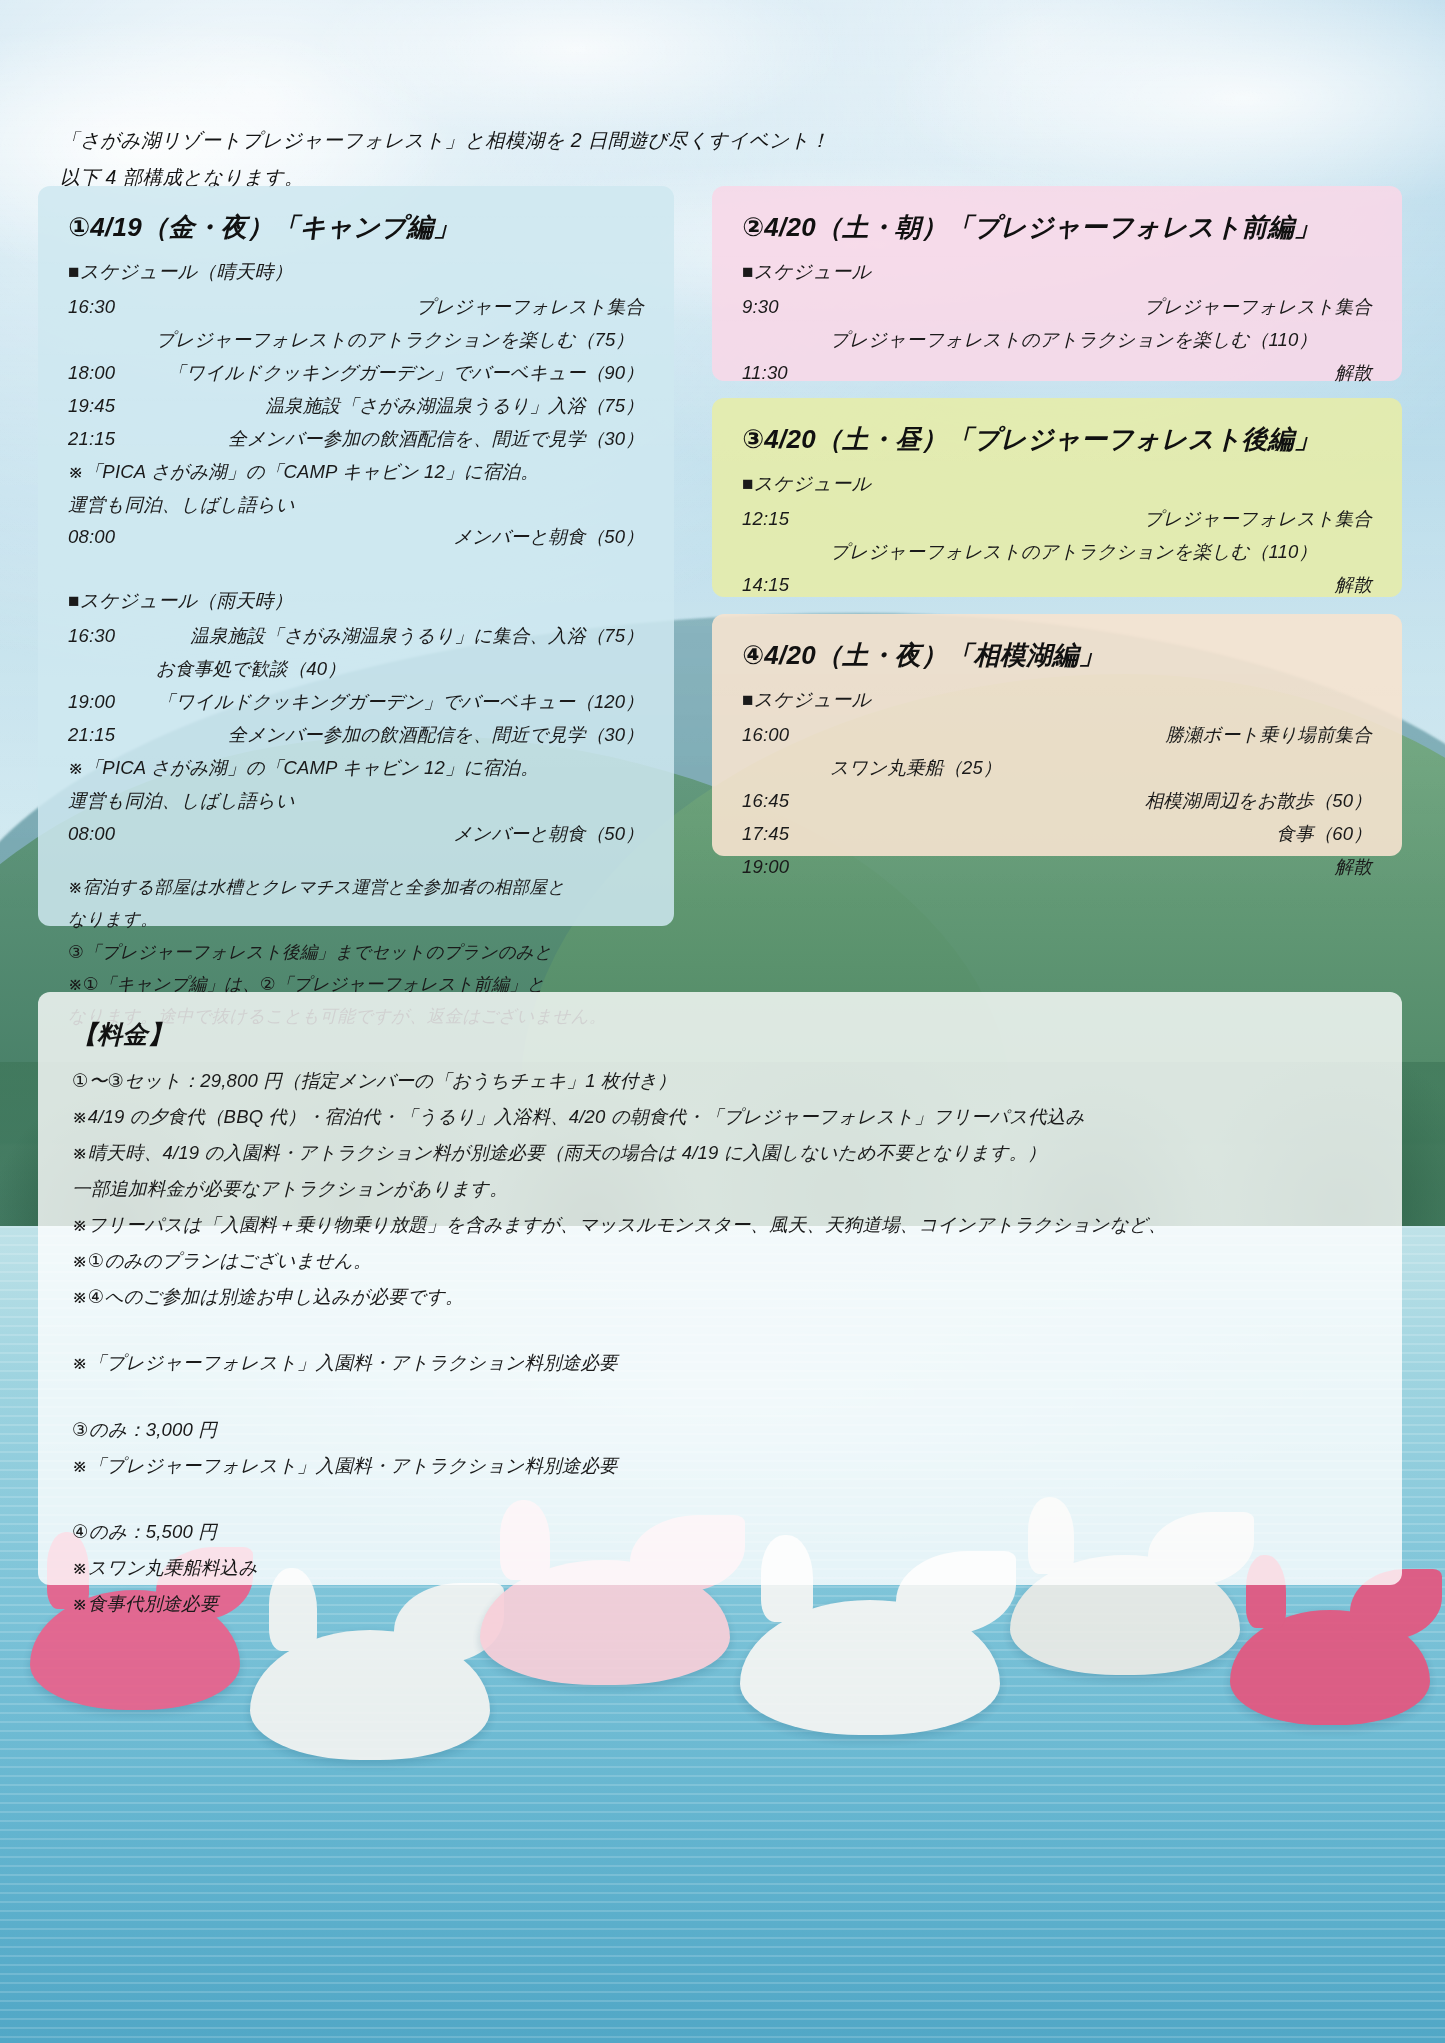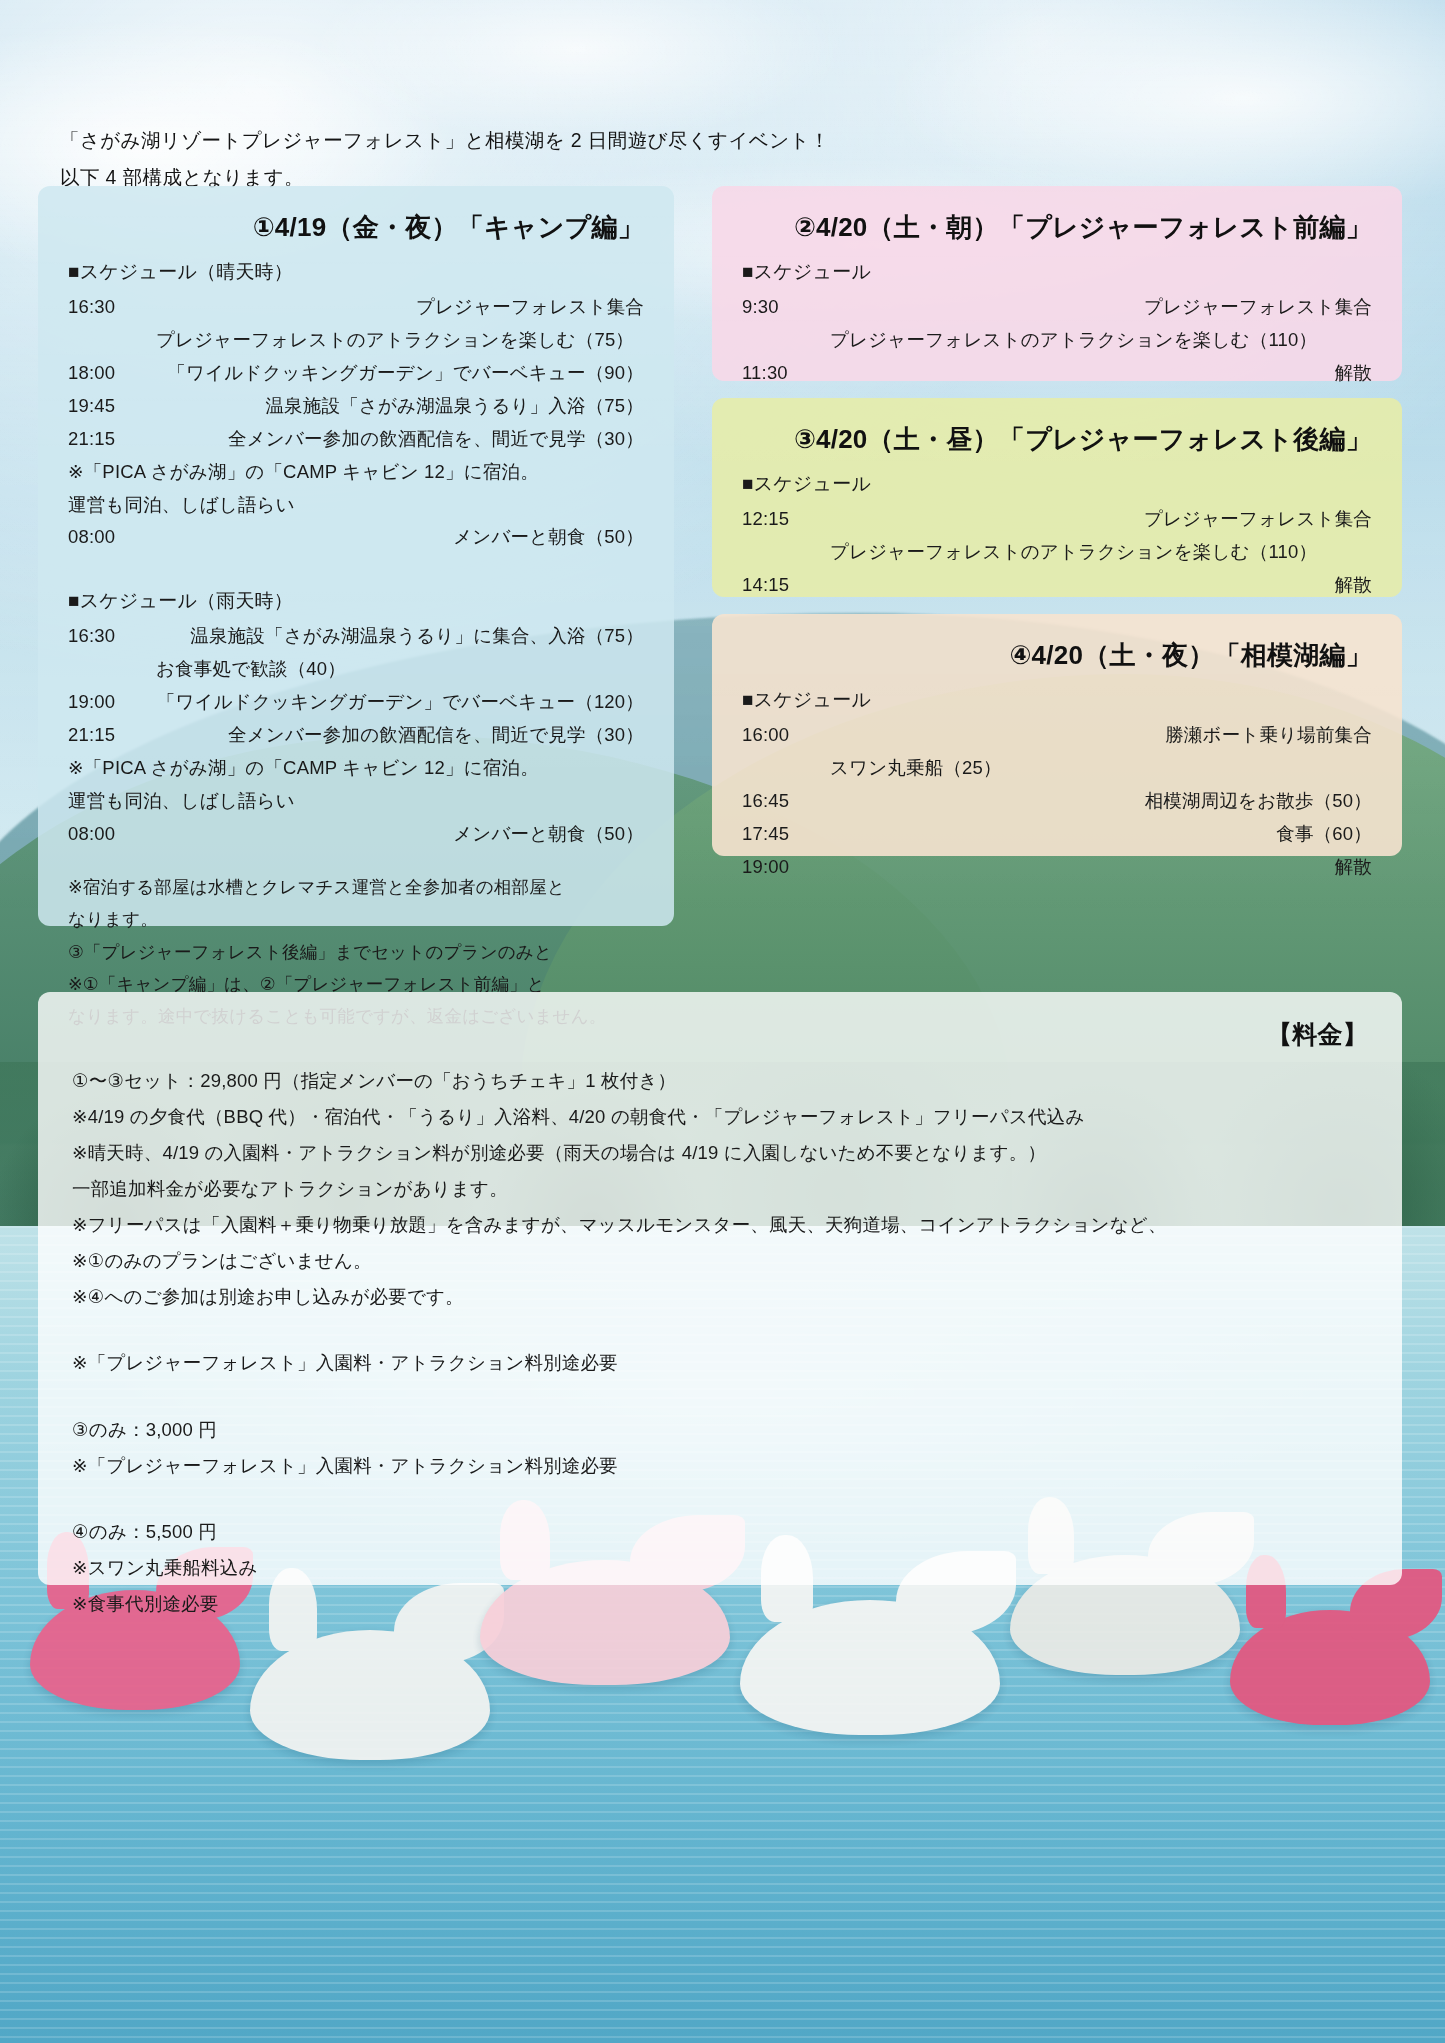--- a/index.html
+++ b/index.html
@@ -114,20 +114,21 @@
 
   
   .page {
     position: relative;
     z-index: 2;
     width: 1445px;
     height: 2043px;
     box-sizing: border-box;
     padding: 3px;
     color: #1a1a1a;
+    font-style: italic;
   }
 
   .intro {
     position: absolute;
     left: 60px;
     top: 122px;
     font-size: 19.5px;
     line-height: 1.9;
     letter-spacing: 0.02em;
     color: #141414;
@@ -138,21 +139,20 @@
     border-radius: 12px;
     box-sizing: border-box;
     padding: 24px 30px 26px 30px;
   }
   .panel h2 {
     margin: 0 0 14px 0;
     font-size: 26px;
     font-weight: 700;
     letter-spacing: 0.01em;
     color: #111;
-    text-align: right;
   }
   .sub {
     font-size: 19px;
     margin: 14px 0 6px 0;
     letter-spacing: 0.01em;
   }
   .sub:first-of-type { margin-top: 2px; }
 
   .row {
     display: flex;

